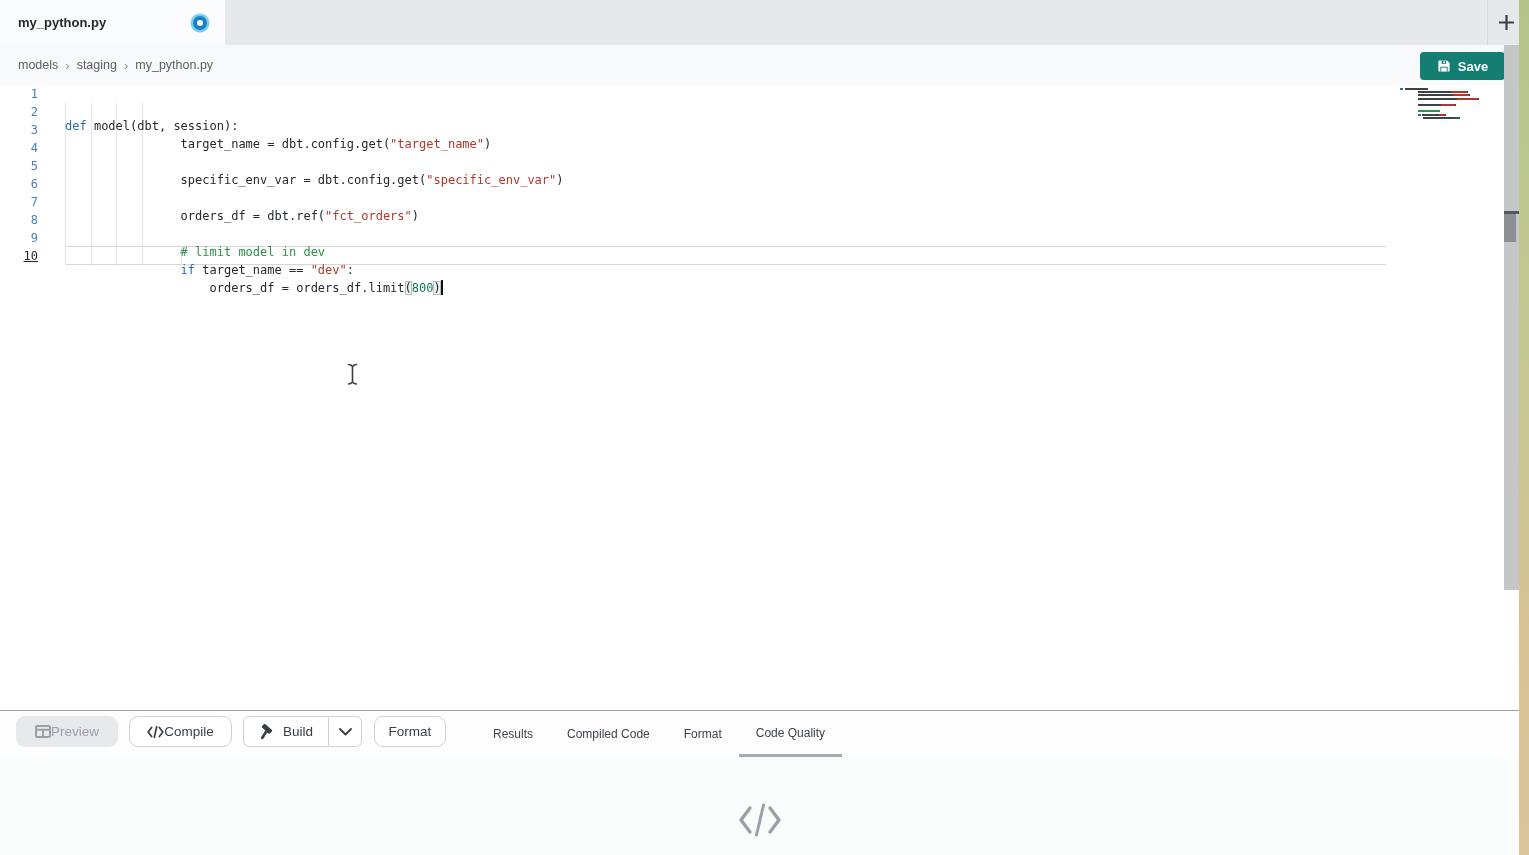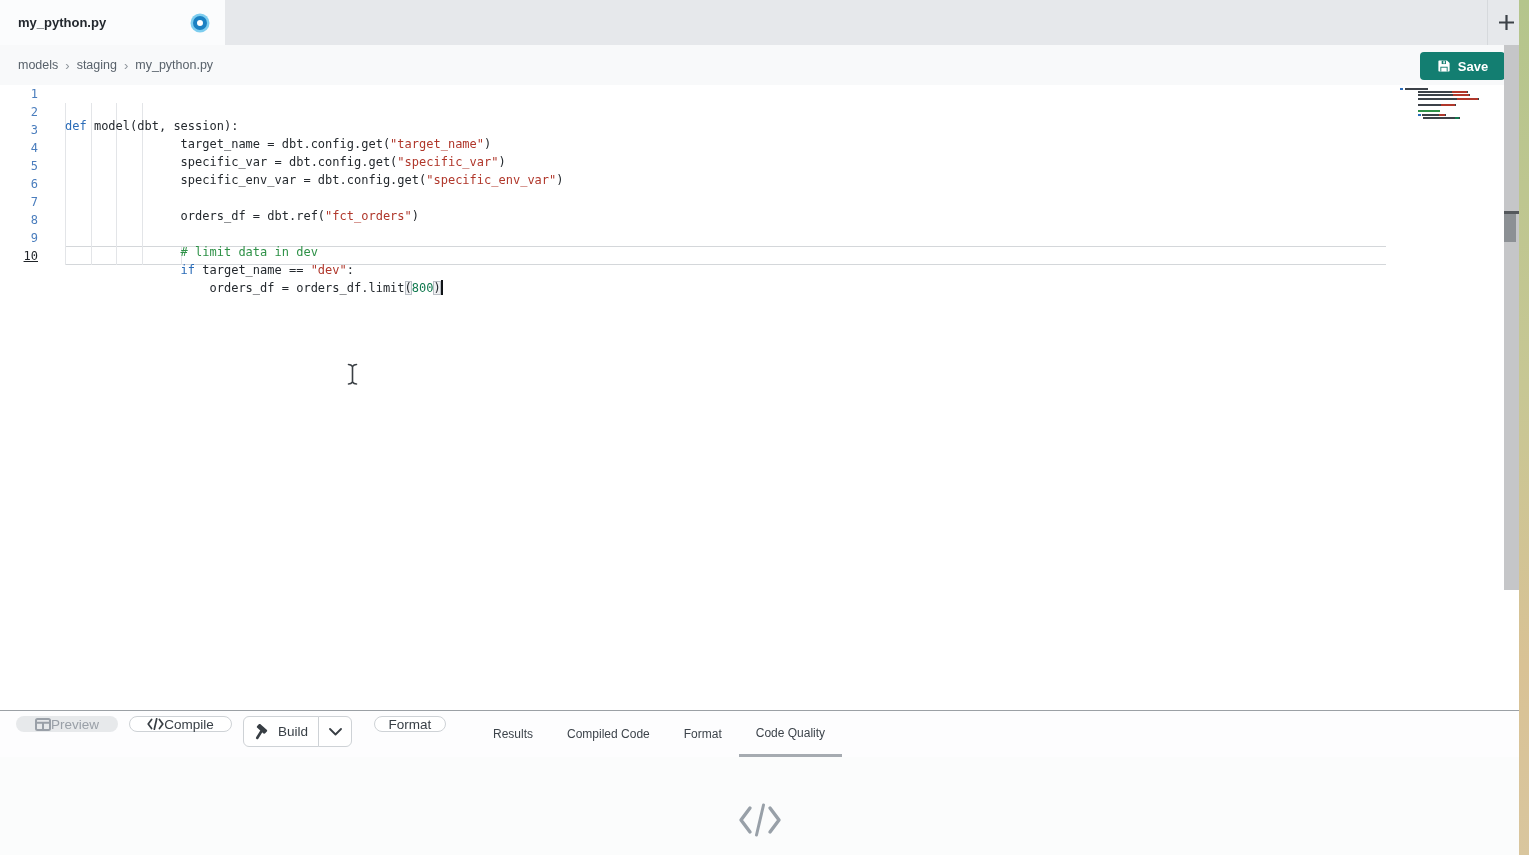--- a/index.html
+++ b/index.html
@@ -44,29 +44,29 @@
   .mm-seg{height:2px;}
   
   .scroll-track{position:absolute;left:1504px;top:45px;width:15px;height:545px;background:#c5c6c8;}
   .scroll-thumb-line{position:absolute;left:1504px;top:211px;width:15px;height:3px;background:#54585c;}
   .scroll-thumb{position:absolute;left:1504px;top:214px;width:12px;height:28px;background:#8c9094;cursor:pointer;}
   .right-strip{position:absolute;left:1519px;top:0;width:10px;height:855px;
     background:linear-gradient(180deg,#b4c58c 0%,#c7c794 45%,#d9c295 78%,#d9c69e 100%);}
   
   .toolbar{position:absolute;top:710px;left:0;width:1519px;height:47px;background:#fdfdfe;
     border-top:1px solid #9ba0a5;box-sizing:border-box;}
-  .btn{position:absolute;top:5px;height:16px;border-radius:9px;display:flex;align-items:center;
+  .btn{position:absolute;top:5px;height:31px;border-radius:9px;display:flex;align-items:center;
     justify-content:center;font-size:13.5px;color:#373e45;box-sizing:border-box;
     background:#fff;border:1px solid #ced2d6;font-family:"Liberation Sans",sans-serif;cursor:pointer;}
   .btn.disabled{background:#e7e9eb;color:#9aa0a8;border:none;cursor:default;}
   #btn-preview{left:16px;width:102px;}
   #btn-compile{left:129px;width:103px;}
   #btn-format{left:374px;width:72px;}
   .build-group{position:absolute;left:243px;top:5px;height:31px;display:flex;}
-  .build-main{width:76px;border:1px solid #ced2d6;border-right:1px solid #ced2d6;border-radius:6px 0 0 6px;
+  .build-main{width:86px;border:1px solid #ced2d6;border-right:1px solid #ced2d6;border-radius:6px 0 0 6px;
     display:flex;align-items:center;justify-content:center;gap:8px;background:#fff;box-sizing:border-box;
     font-size:13.5px;color:#373e45;cursor:pointer;}
   .build-caret{width:34px;margin-left:-1px;border:1px solid #ced2d6;border-radius:0 6px 6px 0;
     display:flex;align-items:center;justify-content:center;background:#fff;box-sizing:border-box;cursor:pointer;}
   .panel-tabs{position:absolute;left:476px;top:0;height:46px;display:flex;}
   .ptab{padding:0 17px;display:flex;align-items:center;font-size:12px;color:#3d444b;height:46px;
     box-sizing:border-box;cursor:pointer;}
   .ptab.active{border-bottom:3px solid #a6abb1;}
   
   .bottom-panel{position:absolute;top:757px;left:0;width:1519px;height:98px;background:#fbfcfc;
@@ -121,41 +121,40 @@
       <div class="row">
         <span class="ln">1</span>
         <span class="codetext"><span class="kw">def</span><span class="pl"> model(dbt, session):</span></span>
       </div>
       <div class="row">
         <span class="ln">2</span>
         <span class="codetext"><span class="pl">                target_name = dbt.config.get(</span><span class="str">"target_name"</span><span class="pl">)</span></span>
       </div>
       <div class="row">
         <span class="ln">3</span>
-        <span class="codetext"><span class="pl">                specific_var = dbt.config.get(</span><span class="str">"specific_var"</span><span class="pl">)</span></span>
       </div>
       <div class="row">
         <span class="ln">4</span>
         <span class="codetext"><span class="pl">                specific_env_var = dbt.config.get(</span><span class="str">"specific_env_var"</span><span class="pl">)</span></span>
       </div>
       <div class="row">
         <span class="ln">5</span>
         <span class="codetext"></span>
       </div>
       <div class="row">
         <span class="ln">6</span>
         <span class="codetext"><span class="pl">                orders_df = dbt.ref(</span><span class="str">"fct_orders"</span><span class="pl">)</span></span>
       </div>
       <div class="row">
         <span class="ln">7</span>
         <span class="codetext"></span>
       </div>
       <div class="row">
         <span class="ln">8</span>
-        <span class="codetext"><span class="cm">                # limit data in dev</span></span>
+        <span class="codetext"><span class="cm">                # limit model in dev</span></span>
       </div>
       <div class="row">
         <span class="ln">9</span>
         <span class="codetext"><span class="pl">                </span><span class="kw">if</span><span class="pl"> target_name == </span><span class="str">"dev"</span><span class="pl">:</span></span>
       </div>
       <div class="row">
         <span class="ln active">10</span>
         <span class="codetext"><span class="pl">                    orders_df = orders_df.limit</span><span class="brk">(</span><span class="num">800</span><span class="brk">)</span><span class="cur"></span></span>
       </div>
     </div>

